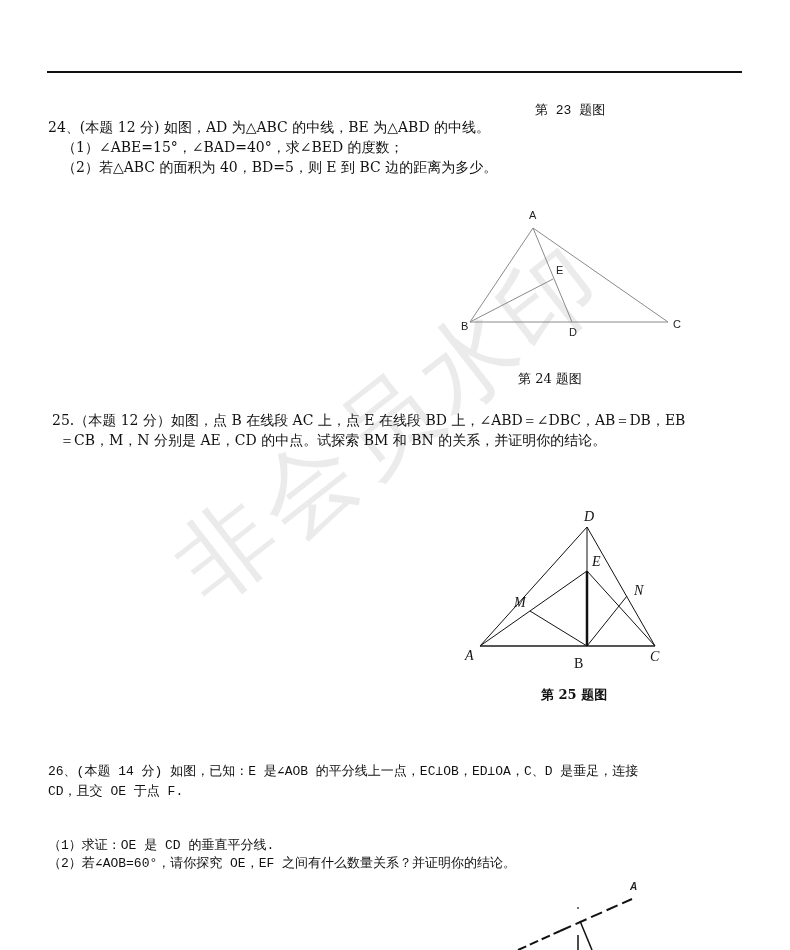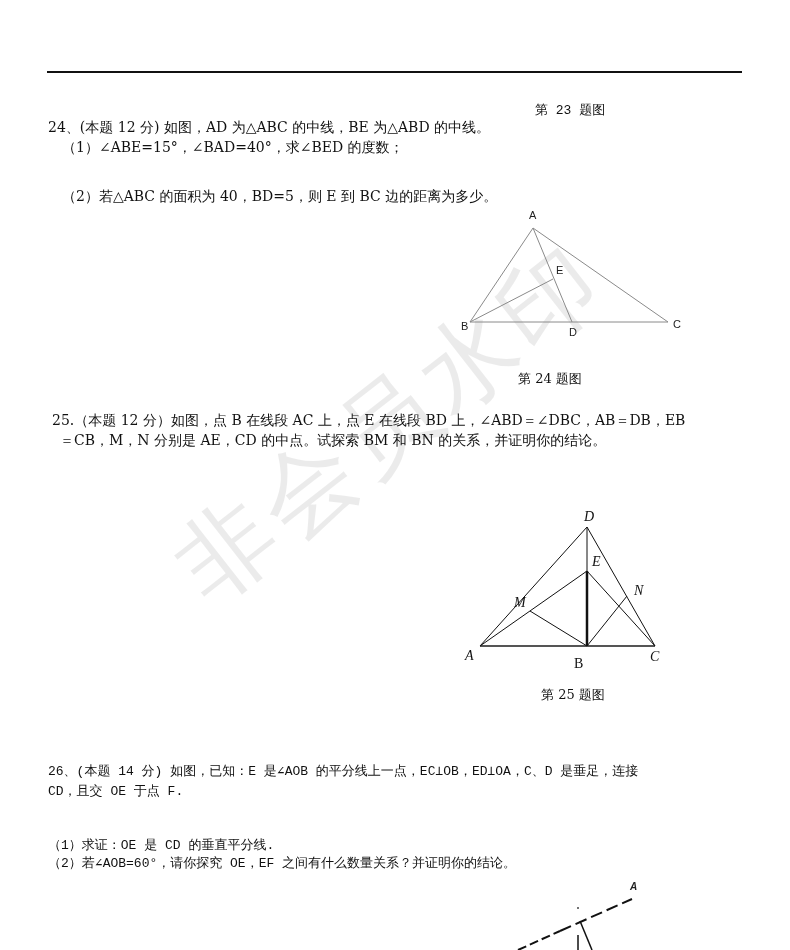--- a/index.html
+++ b/index.html
@@ -25,21 +25,21 @@
 <body>
 
 <div class="hr"></div>
 
 <div class="watermark">非会员水印</div>
 
 <div class="caption" style="left:535px; top:101px;font-family:Liberation Mono, monospace;">第 23 题图</div>
 
 <div class="txt" style="left:48px; top:117px;">24、(本题 12 分) 如图，AD 为△ABC 的中线，BE 为△ABD 的中线。</div>
 <div class="txt" style="left:62px; top:137px;">（1）∠ABE=15°，∠BAD=40°，求∠BED 的度数；</div>
-<div class="txt" style="left:62px; top:157px;margin-top:29px;">（2）若△ABC 的面积为 40，BD=5，则 E 到 BC 边的距离为多少。</div>
+<div class="txt" style="left:62px; top:157px;">（2）若△ABC 的面积为 40，BD=5，则 E 到 BC 边的距离为多少。</div>
 
 <svg width="790" height="950">
 
   <g stroke="#8a8a8a" stroke-width="1" fill="none">
     <line x1="533" y1="228" x2="470" y2="322"></line>
     <line x1="533" y1="228" x2="668" y2="322"></line>
     <line x1="470" y1="322" x2="668" y2="322"></line>
     <line x1="533" y1="228" x2="572" y2="322"></line>
     <line x1="470" y1="322" x2="553" y2="279"></line>
   </g>
@@ -76,18 +76,18 @@
     <circle cx="578" cy="908" r="1" fill="#444" stroke="none"></circle>
   </g>
   <text class="lbl-sans" x="630" y="890" style="font-weight:bold;font-style:italic;font-size:10px;">A</text>
 </svg>
 
 <div class="caption" style="left:518px; top:370px;">第 24 题图</div>
 
 <div class="txt" style="left:52px; top:410px;">25.（本题 12 分）如图，点 B 在线段 AC 上，点 E 在线段 BD 上，∠ABD＝∠DBC，AB＝DB，EB</div>
 <div class="txt" style="left:60px; top:430px;">＝CB，M，N 分别是 AE，CD 的中点。试探索 BM 和 BN 的关系，并证明你的结论。</div>
 
-<div class="caption" style="left:541px; top:686px;">第 25 题图</div>
+<div class="caption" style="left:541px; top:686px;font-weight:bold;">第 25 题图</div>
 
 <div class="txt mono" style="left:48px; top:762px;">26、(本题 14 分) 如图，已知：E 是∠AOB 的平分线上一点，EC⊥OB，ED⊥OA，C、D 是垂足，连接</div>
 <div class="txt mono" style="left:48px; top:782px;">CD，且交 OE 于点 F.</div>
 <div class="txt mono" style="left:48px; top:836px;">（1）求证：OE 是 CD 的垂直平分线.</div>
 <div class="txt mono" style="left:48px; top:830px;margin-top:24px;">（2）若∠AOB=60°，请你探究 OE，EF 之间有什么数量关系？并证明你的结论。</div>
 
 </body></html>

